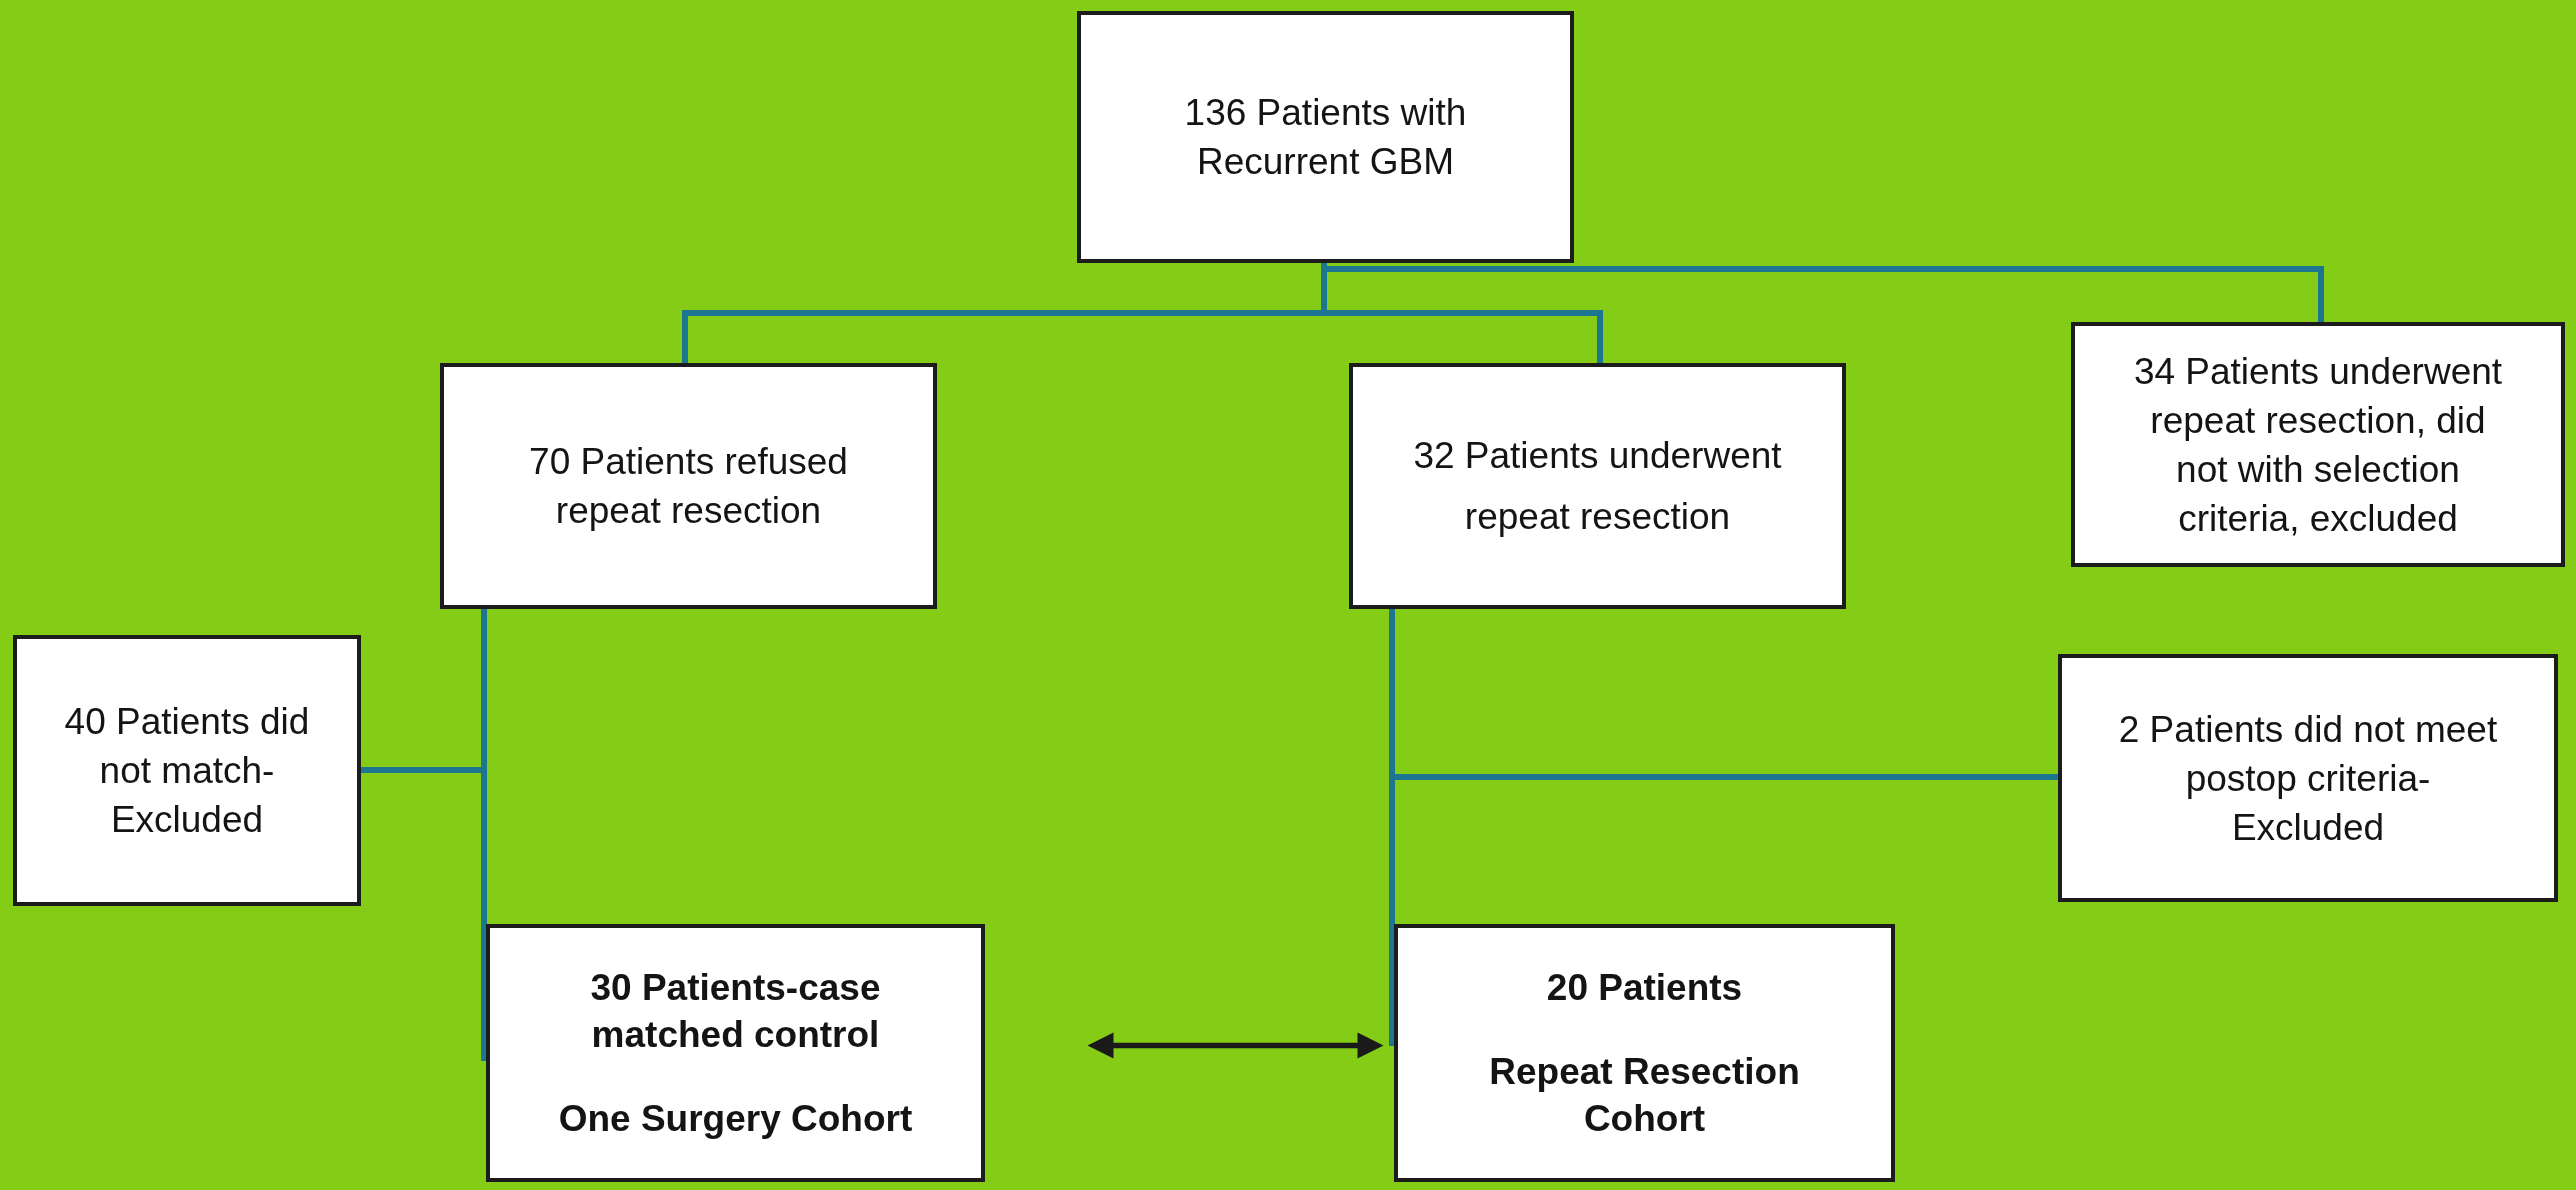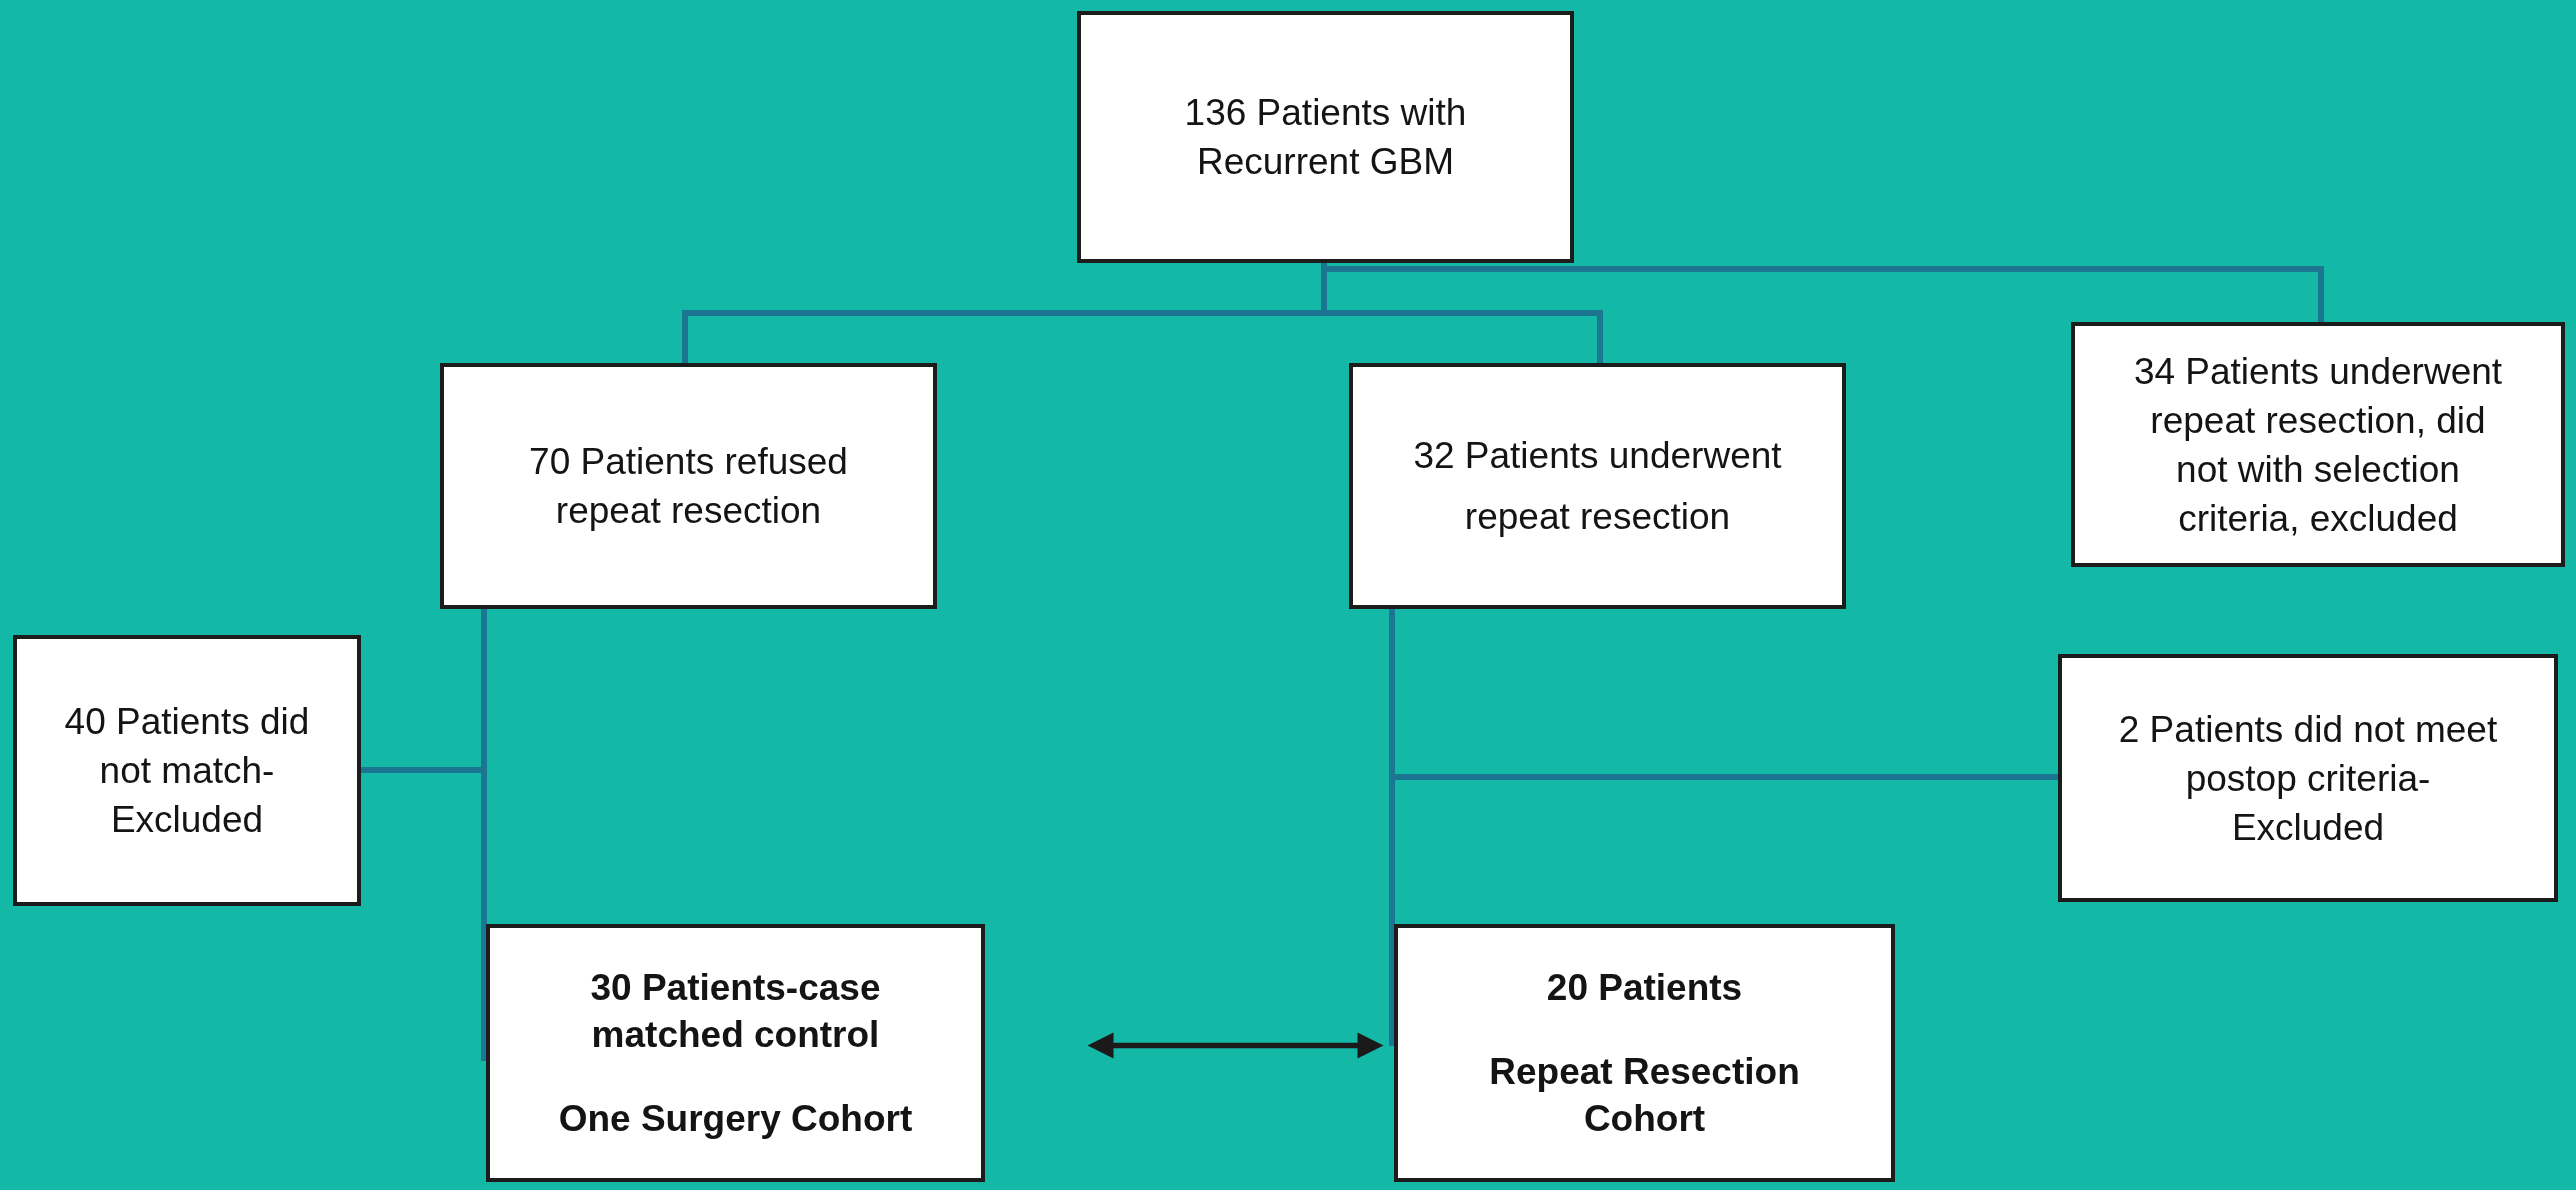--- a/index.html
+++ b/index.html
@@ -4,21 +4,21 @@
 <style>
   html, body {
     margin: 0;
     padding: 0;
     background: #ffffff;
   }
   .canvas {
     position: relative;
     width: 2576px;
     height: 1190px;
-    background: #14b8a6;
+    background: #84cc16;
     font-family: "Liberation Sans", sans-serif;
     color: #141414;
     overflow: hidden;
   }
   .box {
     position: absolute;
     background: #ffffff;
     border: 4.9px solid #1c1c1c;
     box-sizing: border-box;
     display: flex;

